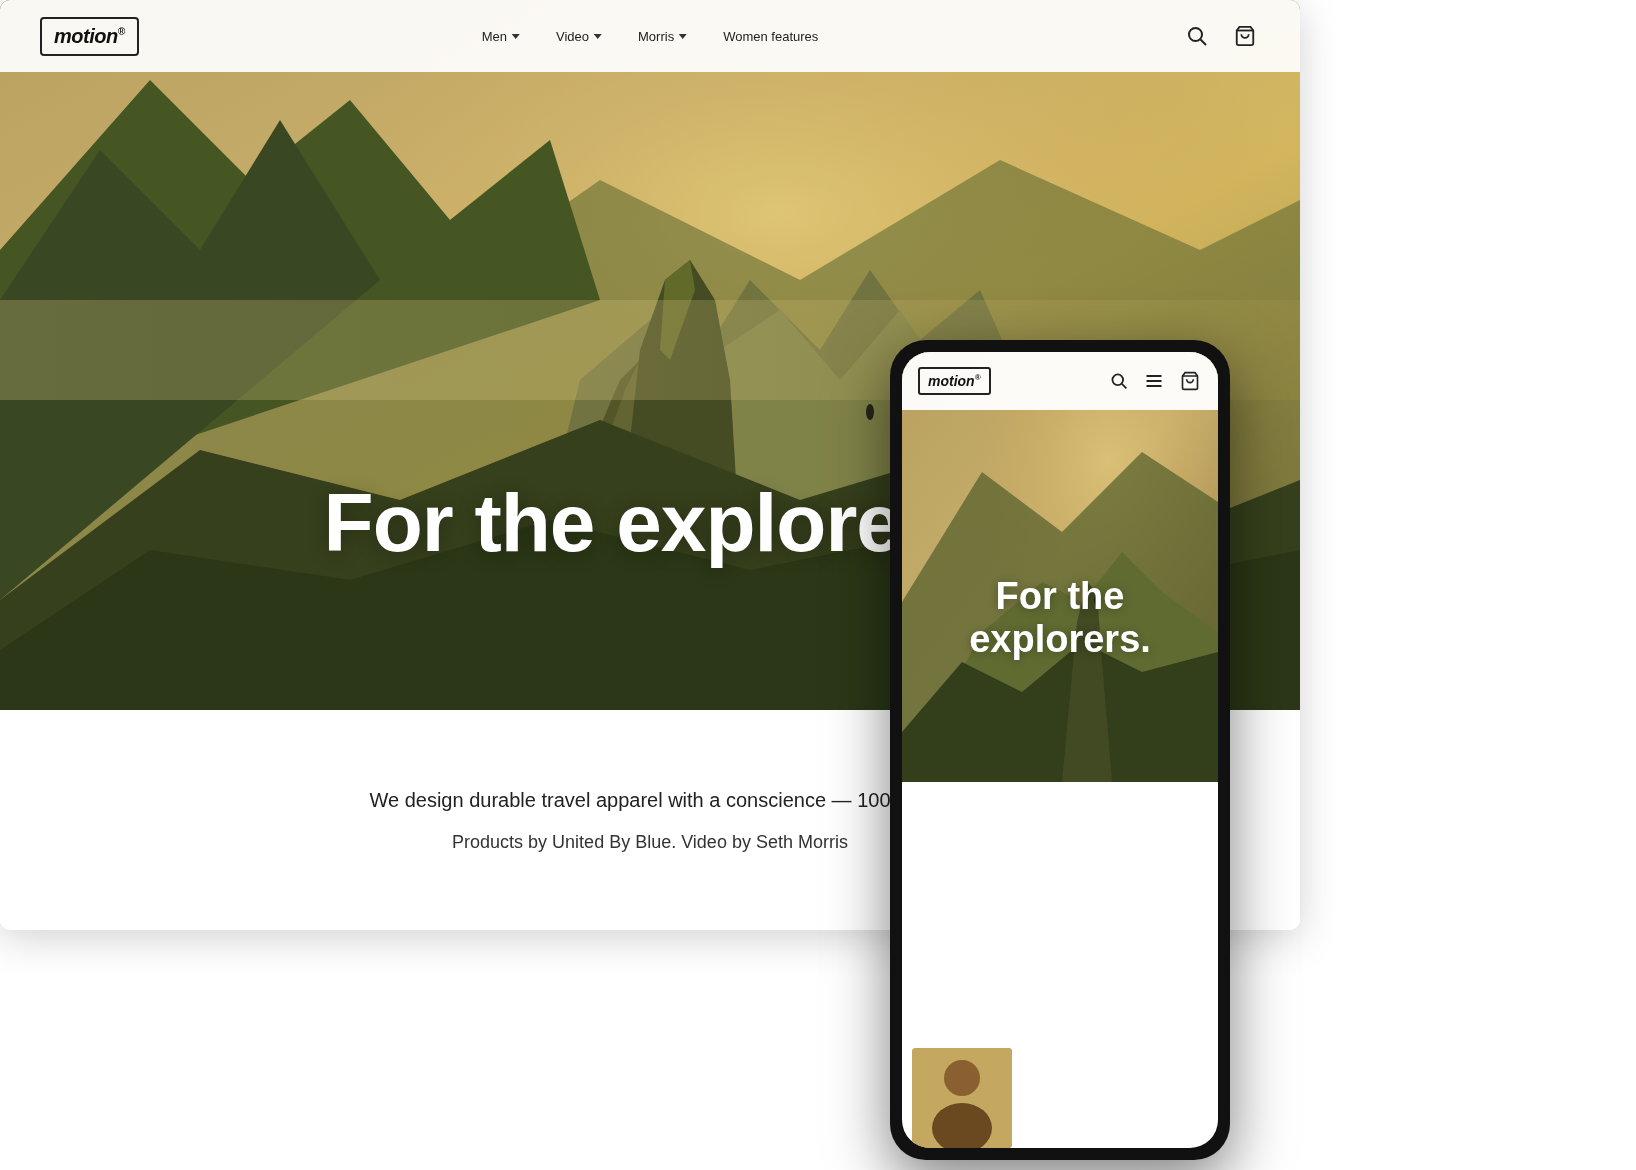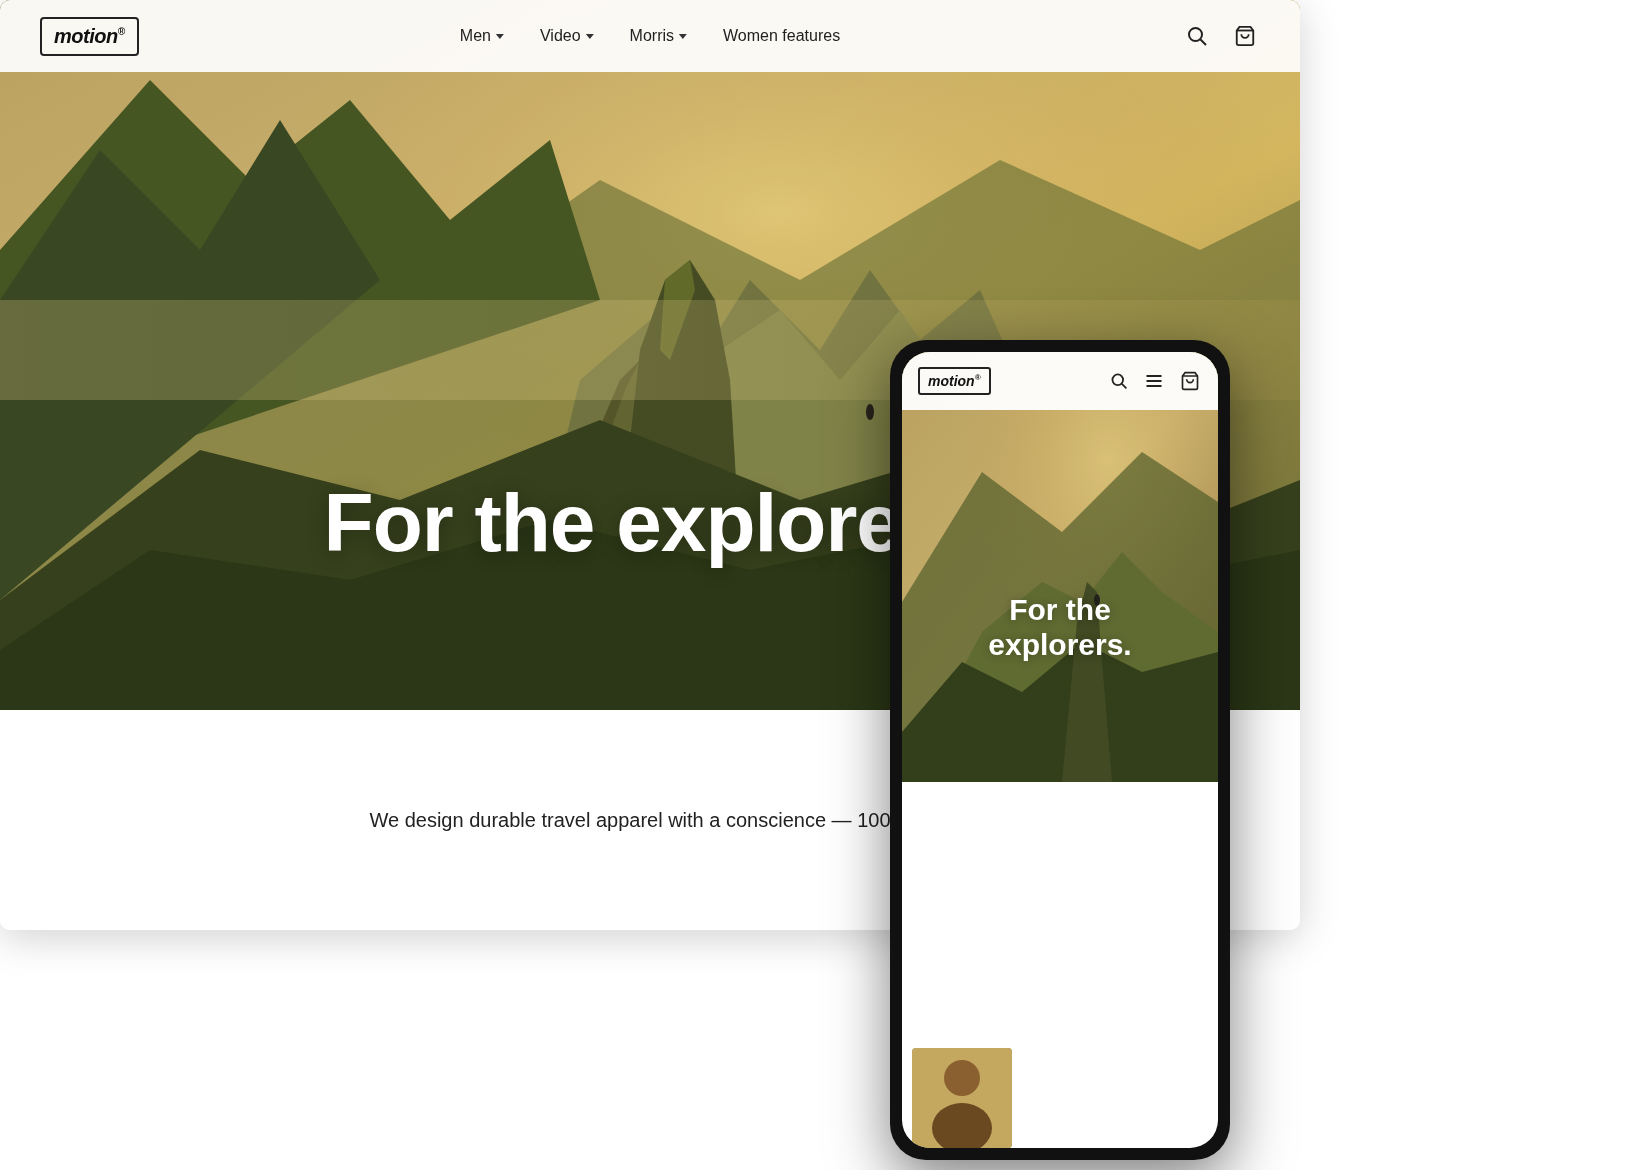--- a/index.html
+++ b/index.html
@@ -50,21 +50,21 @@
       align-items: center;
       gap: 36px;
       list-style: none;
       position: absolute;
       left: 50%;
       transform: translateX(-50%);
     }
     .desktop-nav-links li a {
       text-decoration: none;
       color: #222;
-      font-size: 16px;
+      font-size: 13px;
       font-weight: 500;
       display: flex;
       align-items: center;
       gap: 5px;
     }
     .chevron-down {
       width: 0; height: 0;
       border-left: 4px solid transparent;
       border-right: 4px solid transparent;
       border-top: 5px solid #333;
@@ -219,21 +219,21 @@
         #2a3a18 100%
       );
       overflow: hidden;
     }
 
     .mobile-hero-title {
       position: absolute;
       bottom: 120px;
       left: 0; right: 0;
       text-align: center;
-      font-size: 30px;
+      font-size: 38px;
       font-weight: 900;
       color: #fff;
       line-height: 1.15;
       padding: 0 20px;
       z-index: 5;
       text-shadow: 0 1px 10px rgba(0,0,0,0.3);
     }
 
     
     .mobile-subtext {
@@ -377,20 +377,23 @@
           <line x1="3" y1="6" x2="21" y2="6"></line>
           <path d="M16 10a4 4 0 01-8 0"></path>
         </svg>
       </button>
     </div>
   </div>
 
   <div class="desktop-subtext">
     <p>
       <span>We design durable travel apparel with a conscience — 100% m</span>
+    </p>
+    <p class="secondary">
+      <span>Products by United By Blue. Video by Seth Morris</span>
     </p>
   </div>
 
 </div>
 
 <div class="mobile-device">
   <div class="mobile-screen">
 
     <div class="mobile-hero">
       <svg style="position:absolute;top:0;left:0;right:0;bottom:0;width:100%;height:100%;" viewBox="0 0 316 430" preserveAspectRatio="xMidYMid slice" xmlns="http://www.w3.org/2000/svg">

